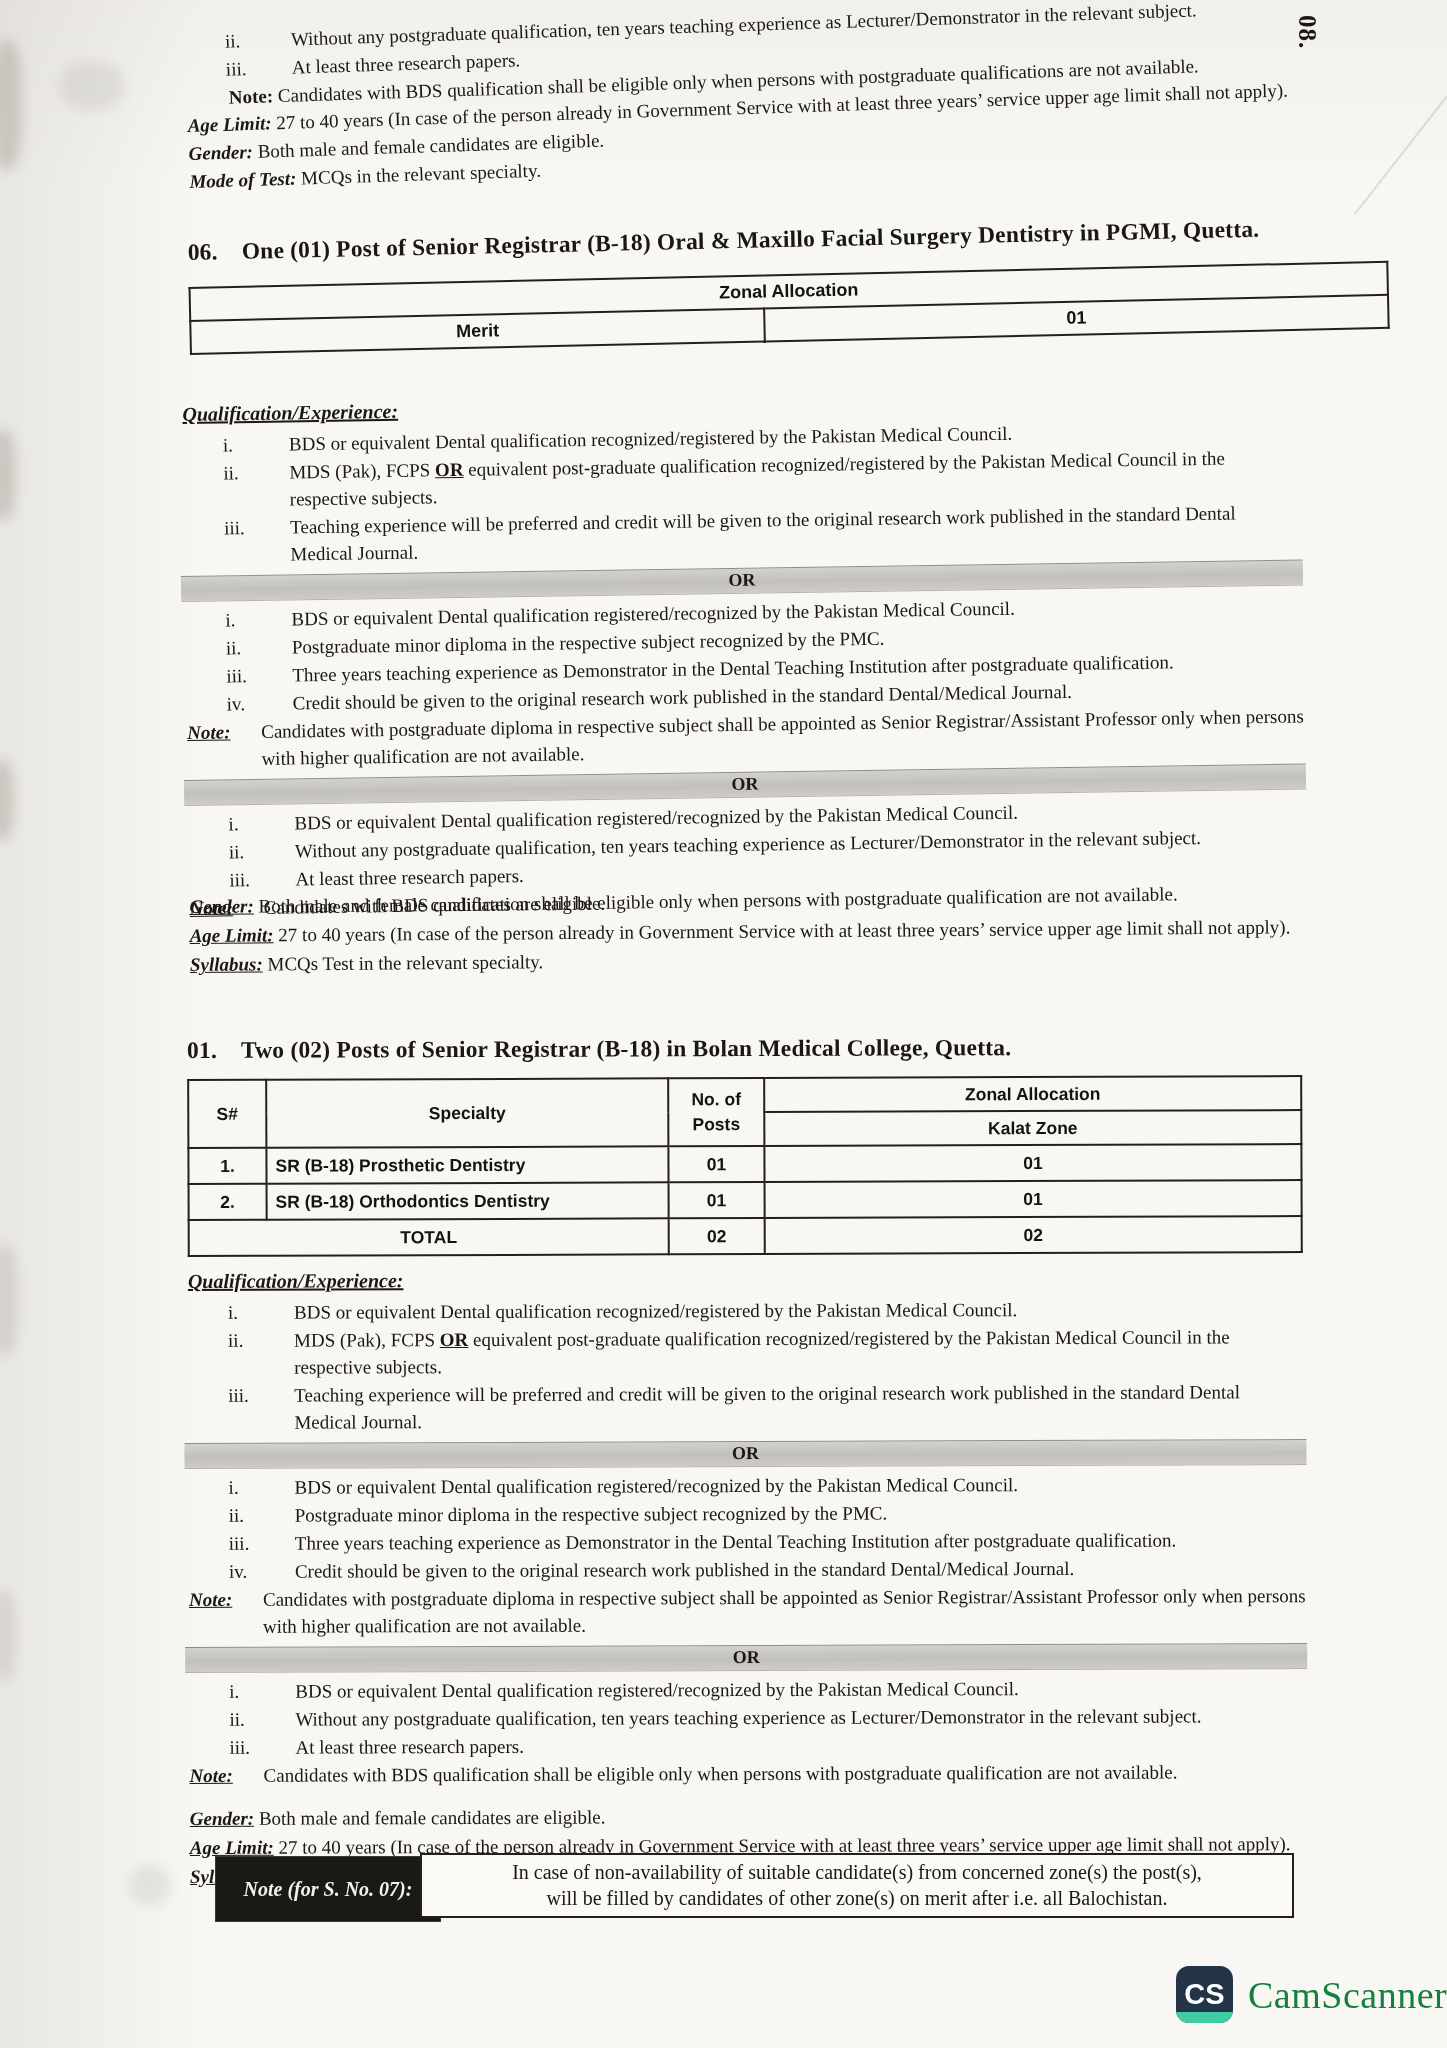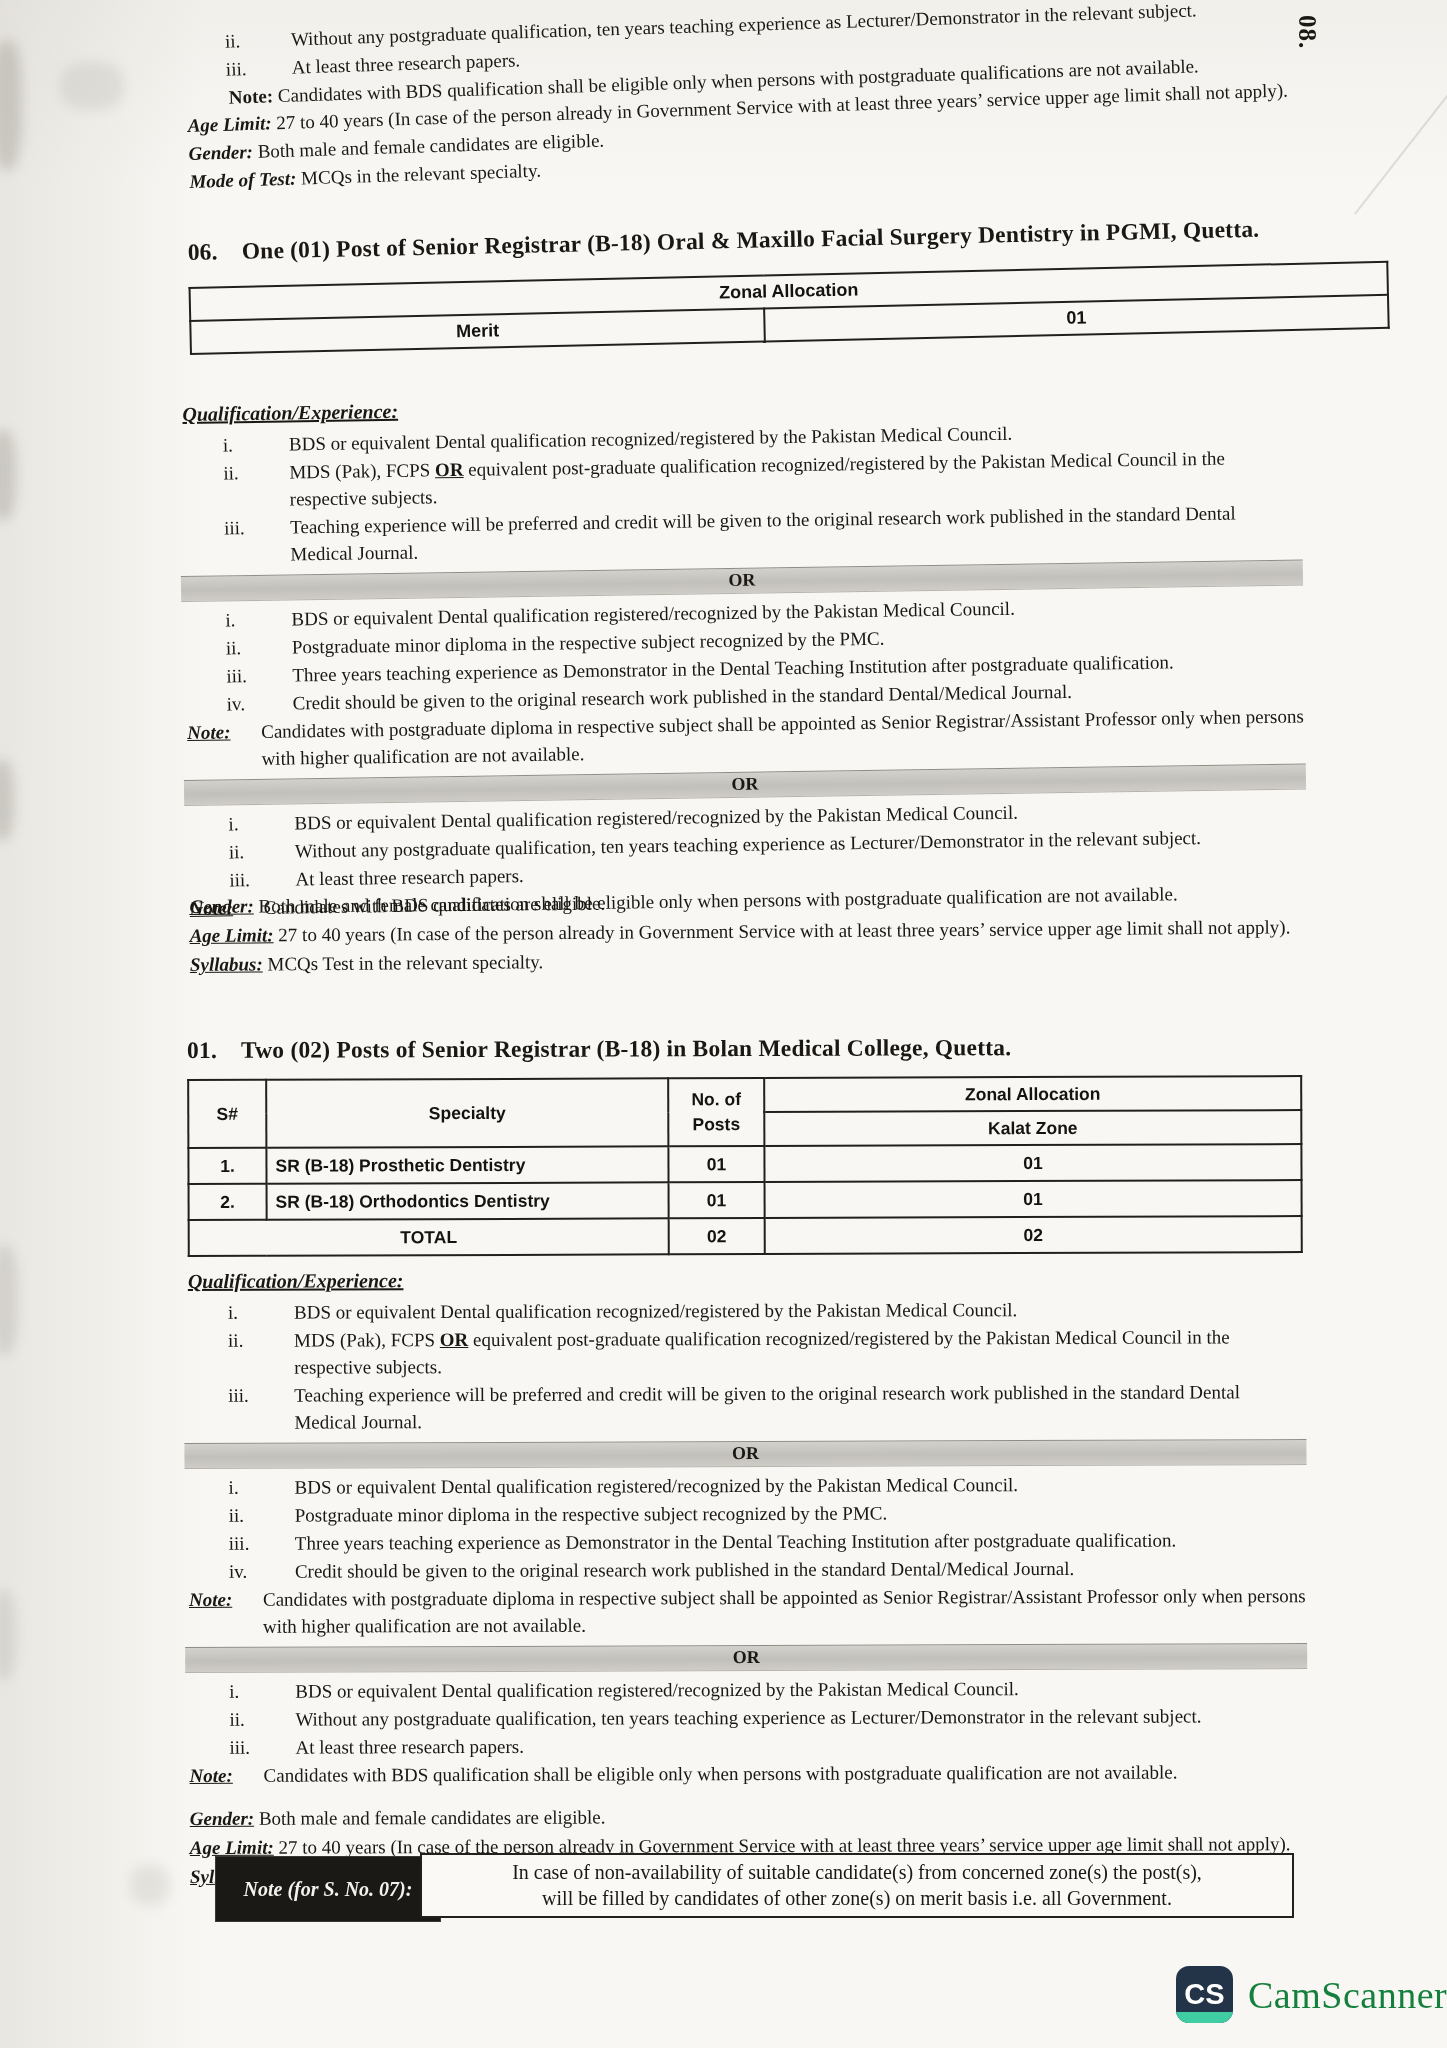--- a/index.html
+++ b/index.html
@@ -352,21 +352,21 @@
         <span class="biu">Syllabus:</span>
         <span>MCQs Test in the relevant specialty.</span>
       </div>
     </div>
   </div>
 
   <div class="bn-wrap">
     <div class="bn-label">Note (for S. No. 07):</div>
     <div class="bn-box">
       <div>In case of non-availability of suitable candidate(s) from concerned zone(s) the post(s),</div>
-      <div>will be filled by candidates of other zone(s) on merit basis i.e. all Government.</div>
+      <div>will be filled by candidates of other zone(s) on merit after i.e. all Balochistan.</div>
     </div>
   </div>
 
   <div class="cam">
     <div class="cs-badge">
       <span>CS</span>
       <div class="cs-strip"></div>
     </div>
     <div class="cs-text">CamScanner</div>
   </div>

